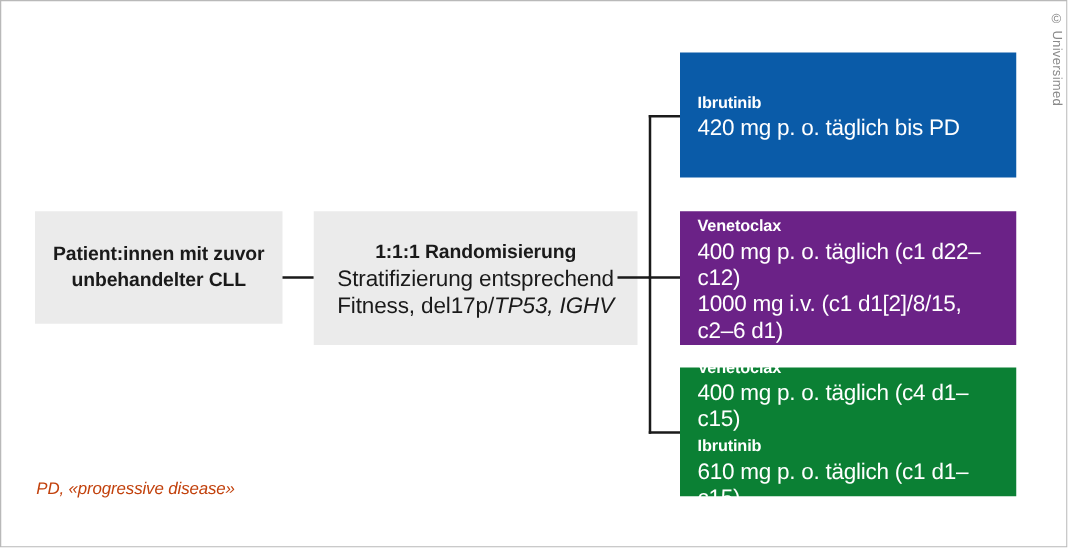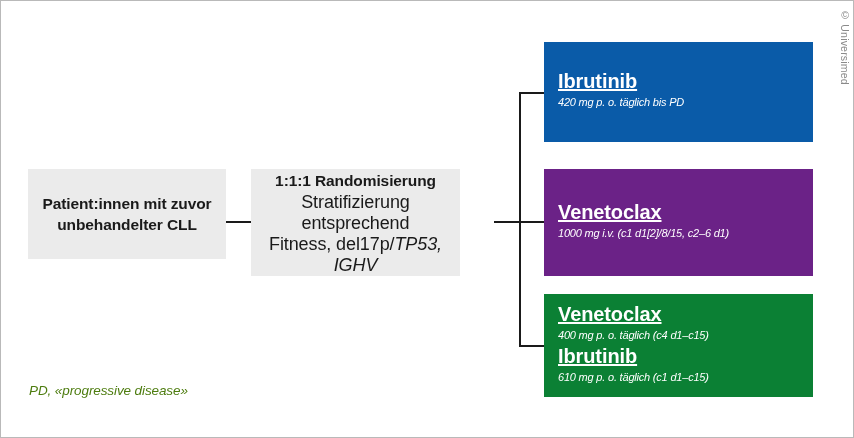--- a/index.html
+++ b/index.html
@@ -53,21 +53,21 @@
     font-weight: bold;
     font-size: 15.5px;
     line-height: 21px;
     letter-spacing: -0.1px;
   }
 
   
   #box-randomisation {
     left: 250px;
     top: 168px;
-    width: 209px;
+    width: 259px;
     height: 107px;
   }
   #box-randomisation .title {
     font-weight: bold;
     font-size: 15.5px;
     line-height: 22px;
     letter-spacing: -0.1px;
   }
   #box-randomisation .sub {
     font-size: 18px;
@@ -93,30 +93,28 @@
   }
   #box-arm-venibr {
     left: 543px;
     top: 293px;
     width: 269px;
     height: 103px;
     background: #0b8034;
   }
   .drug {
     font-weight: bold;
-    font-size: 20px;
-    line-height: 21px;
-    letter-spacing: -0.1px;
-    text-decoration: underline;
+    font-size: 13px;
+    line-height: 21px;
+    letter-spacing: -0.1px;
   }
   .dose {
-    font-size: 11px;
+    font-size: 18px;
     line-height: 21px;
     letter-spacing: -0.2px;
-    font-style: italic;
   }
 
   
   .conn {
     position: absolute;
     background: #1a1a1a;
   }
   .h-line { height: 2px; }
   .v-line { width: 2px; }
 
@@ -127,21 +125,21 @@
   #conn-stub-purple { left: 518px; top: 220px; width: 25px; }
   #conn-stub-green  { left: 518px; top: 344px; width: 25px; }
 
   
   #footnote {
     position: absolute;
     left: 28px;
     top: 382px;
     font-size: 13.5px;
     font-style: italic;
-    color: #4d7c0f;
+    color: #c2410c;
     letter-spacing: -0.1px;
   }
 
   
   #copyright {
     position: absolute;
     right: 2px;
     top: 8px;
     font-size: 10.5px;
     color: #8a8a8a;
@@ -175,20 +173,21 @@
   <div class="conn h-line" id="conn-stub-purple"></div>
   <div class="conn h-line" id="conn-stub-green"></div>
 
   <div class="box arm-box" id="box-arm-ibrutinib">
     <div class="drug">Ibrutinib</div>
     <div class="dose">420 mg p. o. täglich bis PD</div>
   </div>
 
   <div class="box arm-box" id="box-arm-veno">
     <div class="drug">Venetoclax</div>
+    <div class="dose">400 mg p. o. täglich (c1 d22–c12)</div>
     <div class="dose">1000 mg i.v. (c1 d1[2]/8/15, c2–6 d1)</div>
   </div>
 
   <div class="box arm-box" id="box-arm-venibr">
     <div class="drug">Venetoclax</div>
     <div class="dose">400 mg p. o. täglich (c4 d1–c15)</div>
     <div class="drug">Ibrutinib</div>
     <div class="dose">610 mg p. o. täglich (c1 d1–c15)</div>
   </div>
 

